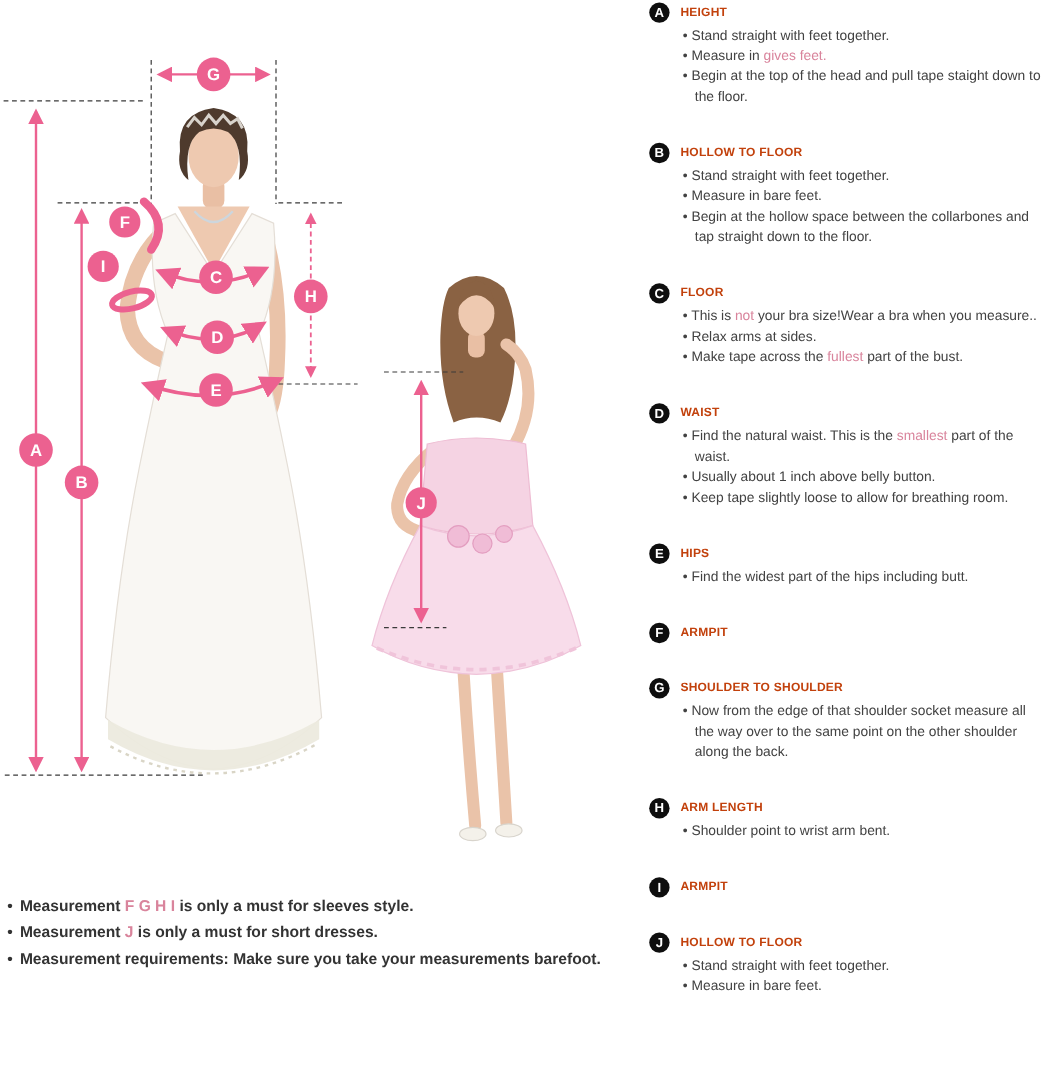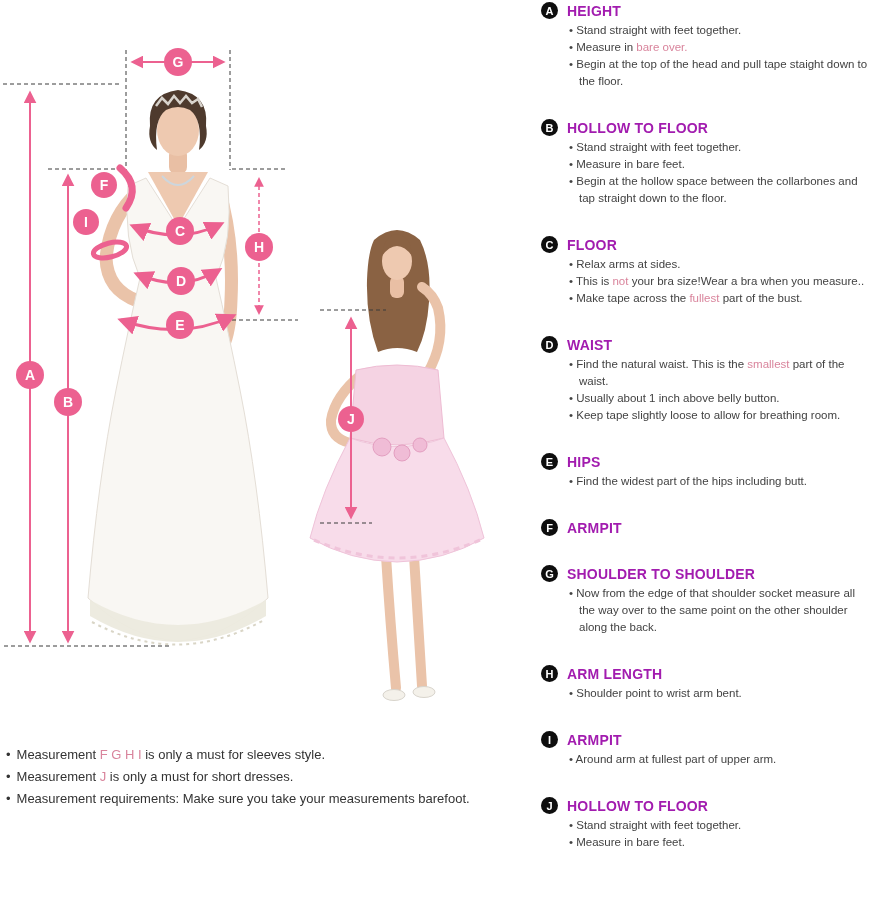--- a/index.html
+++ b/index.html
@@ -4,32 +4,32 @@
 <style>
   html,body{margin:0;padding:0;background:#ffffff;}
   body{width:872px;height:897px;position:relative;overflow:hidden;
        font-family:"Liberation Sans","DejaVu Sans",sans-serif;color:#3e3e3e;}
   .page{position:relative;width:872px;height:897px;background:#fff;}
 
   
   .diagram-wrap{position:absolute;left:0;top:0;width:540px;height:740px;}
 
   
-  .notes{position:absolute;left:6px;top:744px;width:520px;font-size:13px;line-height:22px;color:#333;}
+  .notes{position:absolute;left:6px;top:744px;width:520px;font-size:13px;line-height:22px;color:#333;font-weight:bold;}
   .note-line{white-space:normal;}
   .note-line .bullet{margin-right:6px;color:#333;}
   .note-line.cont{padding-left:13px;}
 
   
   .instructions{position:absolute;left:541px;top:2px;width:330px;}
   .section{margin-bottom:29px;}
   .section-head{display:flex;align-items:center;gap:9px;margin-bottom:3px;}
   .letter-badge{width:17px;height:17px;border-radius:50%;background:#0e0e0e;color:#fff;
     font-size:11px;font-weight:bold;display:flex;align-items:center;justify-content:center;flex:0 0 17px;}
-  .section-title{font-size:14px;font-weight:bold;color:#a21caf;letter-spacing:.2px;}
+  .section-title{font-size:10px;font-weight:bold;color:#c2410c;letter-spacing:.2px;}
   .section ul{list-style:none;margin:0;padding:0 0 0 28px;}
   .section li{font-size:11.5px;line-height:17px;color:#424242;padding-left:10px;text-indent:-10px;}
   .section li::before{content:"• ";color:#424242;}
   .hl{color:#d9849c;}
 
   svg{display:block;}
 </style>
 </head>
 <body>
 
@@ -166,43 +166,43 @@
     </div>
 
   <div class="instructions">
       <div class="section">
         <div class="section-head">
           <span class="letter-badge">A</span>
           <span class="section-title">HEIGHT</span>
         </div>
         <ul>
           <li><span>Stand straight with feet together.</span></li>
-          <li><span>Measure in </span><span class="hl">bare over.</span></li>
+          <li><span>Measure in </span><span class="hl">gives feet.</span></li>
           <li><span>Begin at the top of the head and pull tape staight down to the floor.</span></li>
         </ul>
       </div>
       <div class="section">
         <div class="section-head">
           <span class="letter-badge">B</span>
           <span class="section-title">HOLLOW TO FLOOR</span>
         </div>
         <ul>
           <li><span>Stand straight with feet together.</span></li>
           <li><span>Measure in bare feet.</span></li>
           <li><span>Begin at the hollow space between  the collarbones and tap straight down to the floor.</span></li>
         </ul>
       </div>
       <div class="section">
         <div class="section-head">
           <span class="letter-badge">C</span>
           <span class="section-title">FLOOR</span>
         </div>
         <ul>
+          <li><span>This is </span><span class="hl">not</span><span> your bra size!Wear a bra when you measure..</span></li>
           <li><span>Relax arms at sides.</span></li>
-          <li><span>This is </span><span class="hl">not</span><span> your bra size!Wear a bra when you measure..</span></li>
           <li><span>Make tape across the </span><span class="hl">fullest</span><span> part of the bust.</span></li>
         </ul>
       </div>
       <div class="section">
         <div class="section-head">
           <span class="letter-badge">D</span>
           <span class="section-title">WAIST</span>
         </div>
         <ul>
           <li><span>Find the natural waist. This is the </span><span class="hl">smallest</span><span> part of the waist.</span></li>
@@ -241,23 +241,20 @@
         </div>
         <ul>
           <li><span>Shoulder point to wrist arm bent.</span></li>
         </ul>
       </div>
       <div class="section">
         <div class="section-head">
           <span class="letter-badge">I</span>
           <span class="section-title">ARMPIT</span>
         </div>
-        <ul>
-          <li><span>Around arm at fullest part of upper arm.</span></li>
-        </ul>
       </div>
       <div class="section">
         <div class="section-head">
           <span class="letter-badge">J</span>
           <span class="section-title">HOLLOW TO FLOOR</span>
         </div>
         <ul>
           <li><span>Stand straight with feet together.</span></li>
           <li><span>Measure in bare feet.</span></li>
         </ul>

